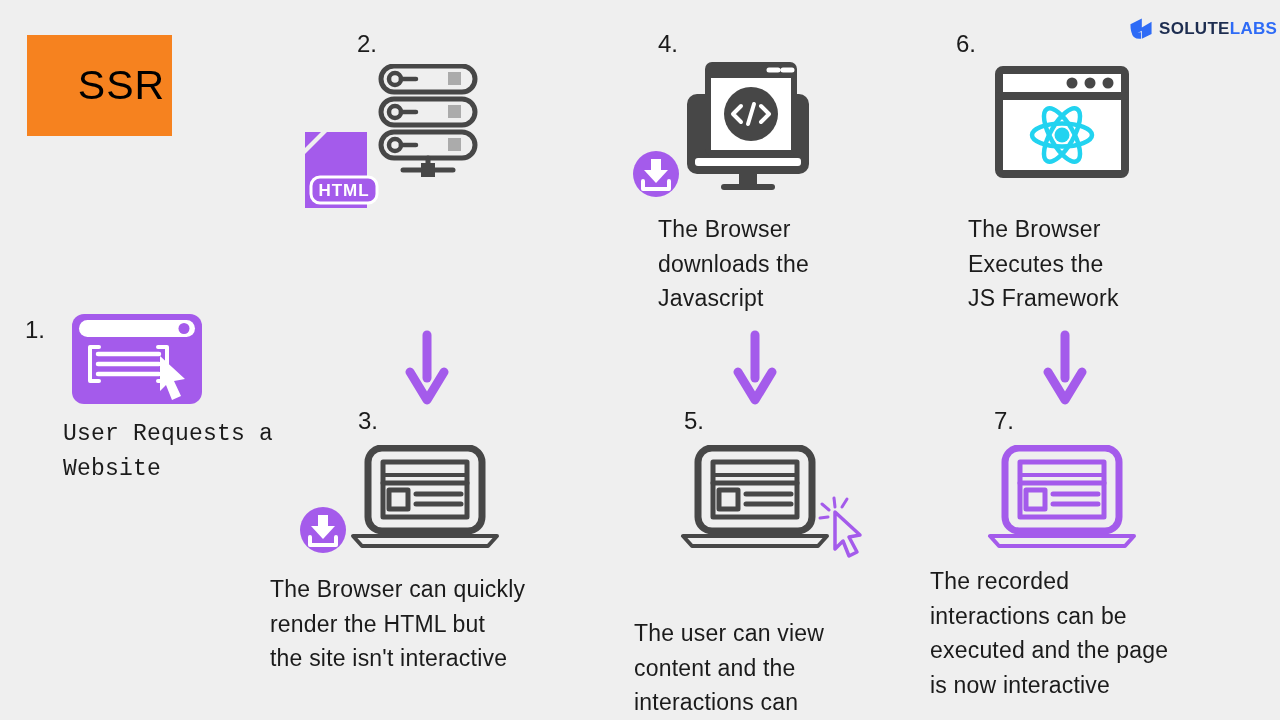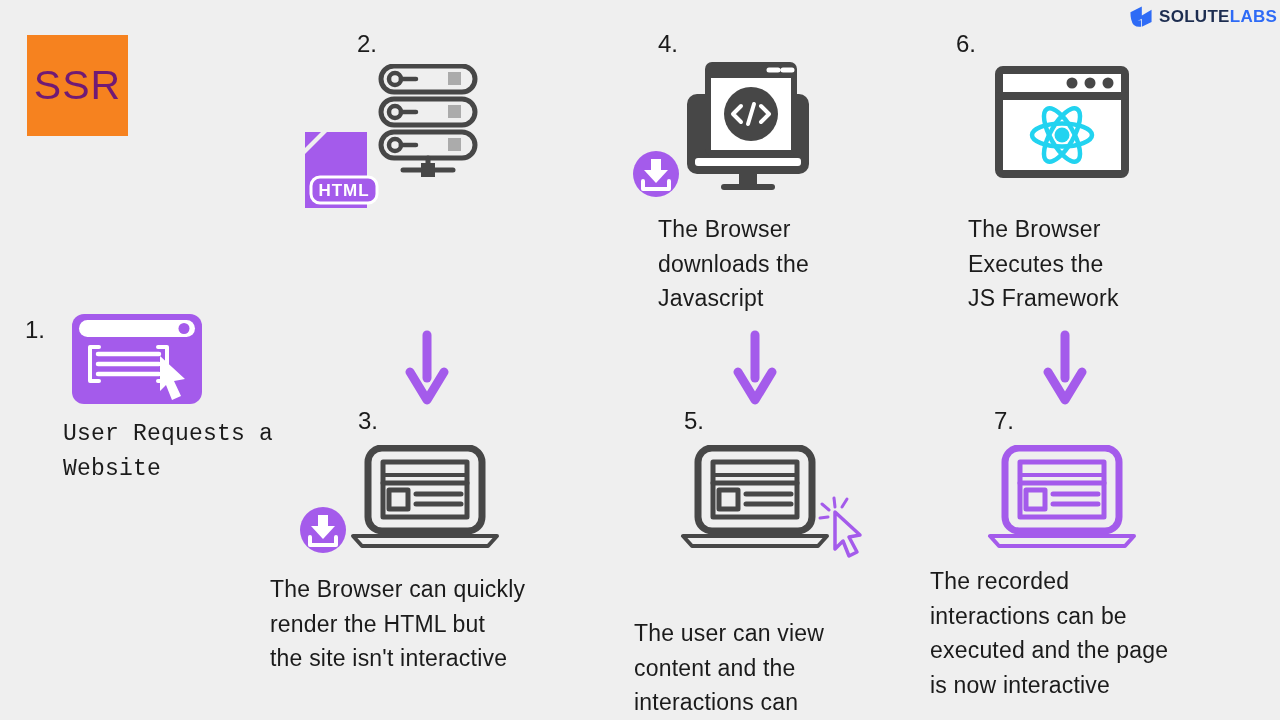--- a/index.html
+++ b/index.html
@@ -12,24 +12,24 @@
     width:1280px;height:720px;
     background:var(--bg);
     overflow:hidden;
     color:var(--text);
   }
   .abs{position:absolute;}
   .ssr-badge{
     left:27px;top:35px;width:101px;height:101px;
     background:var(--orange);
     display:flex;align-items:center;justify-content:center;
-    color:#701a75;font-size:41px;font-weight:500;letter-spacing:1px;
+    color:#000000;font-size:41px;font-weight:500;letter-spacing:1px;padding-left:44px;
   }
   .logo{
-    left:1128px;top:4px;
+    left:1128px;top:16px;
     display:flex;align-items:center;gap:5px;
   }
   .logo-text{font-size:17px;font-weight:700;letter-spacing:.3px;}
   .logo-first{color:var(--logo_navy);}
   .logo-second{color:var(--logo_blue);}
   .step-number{
     font-size:24px;font-weight:500;color:var(--text);
     white-space:nowrap;
   }
   .caption{

